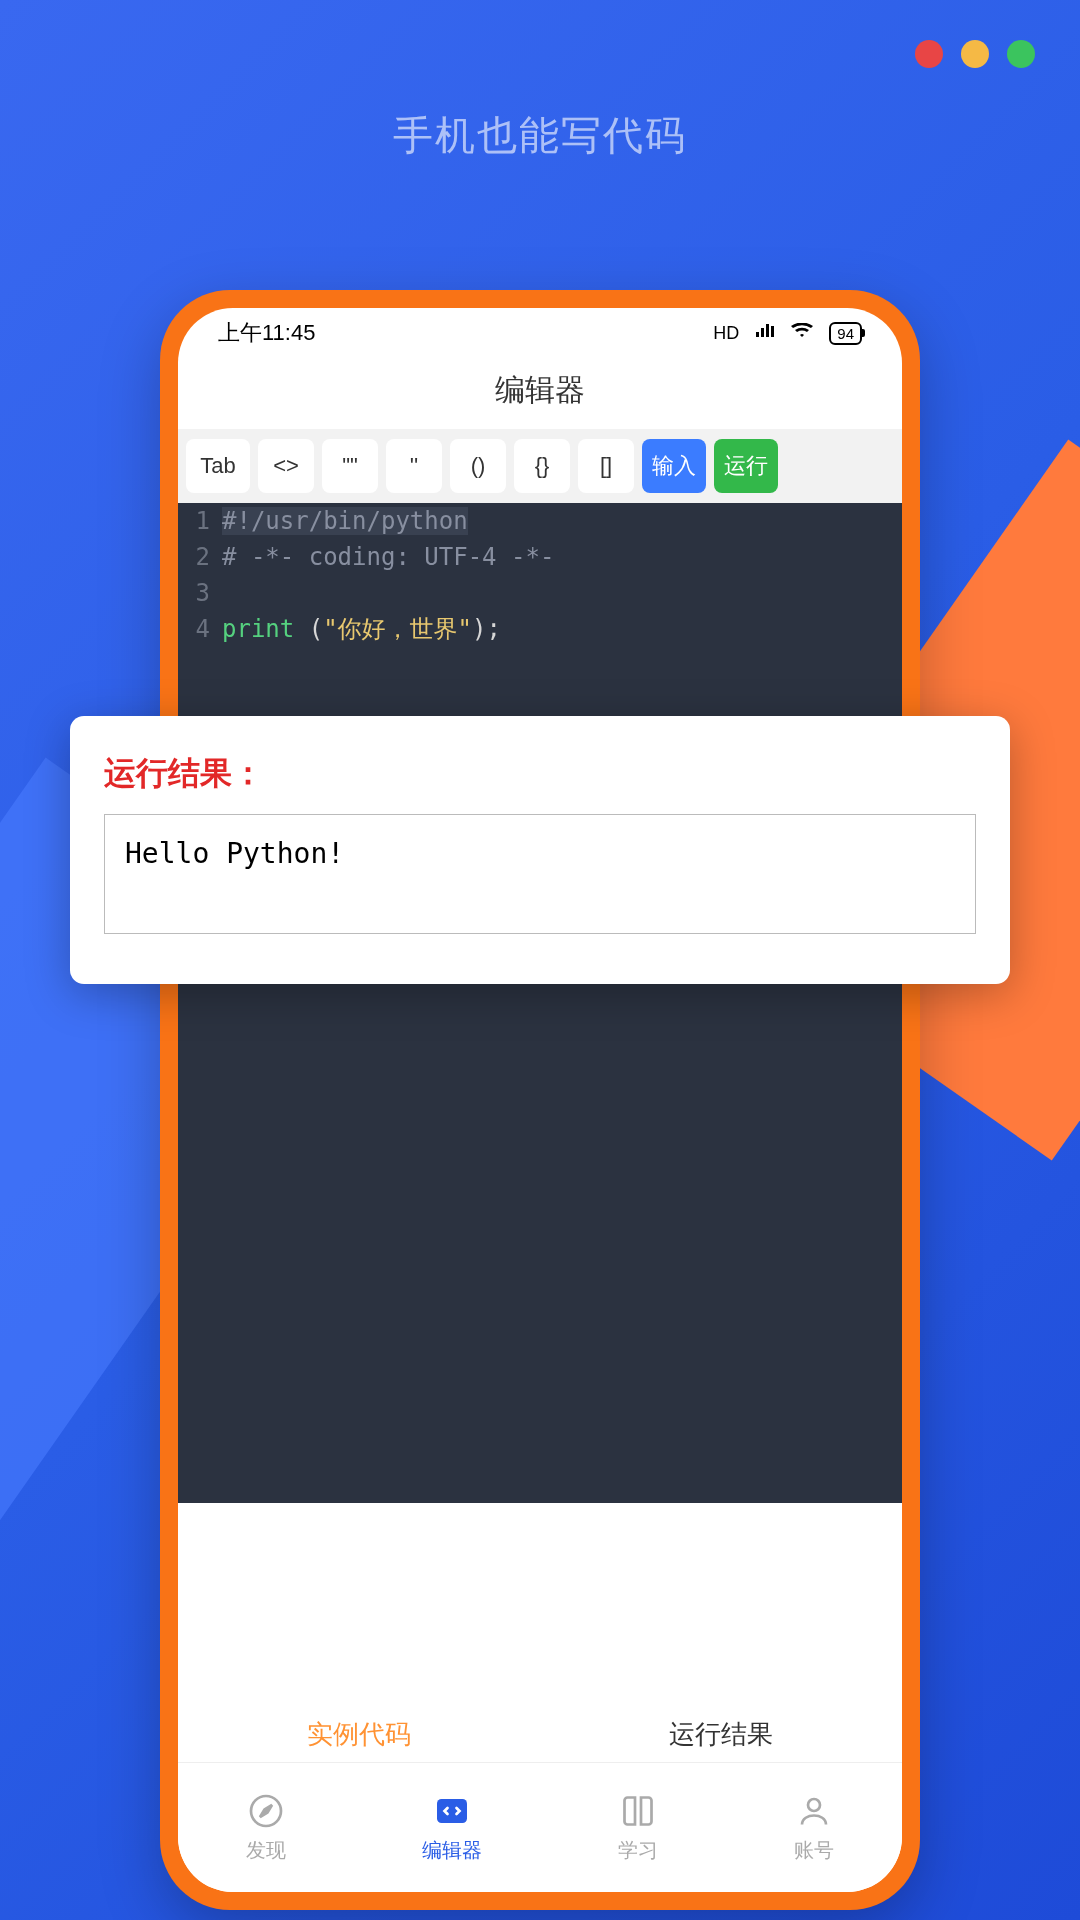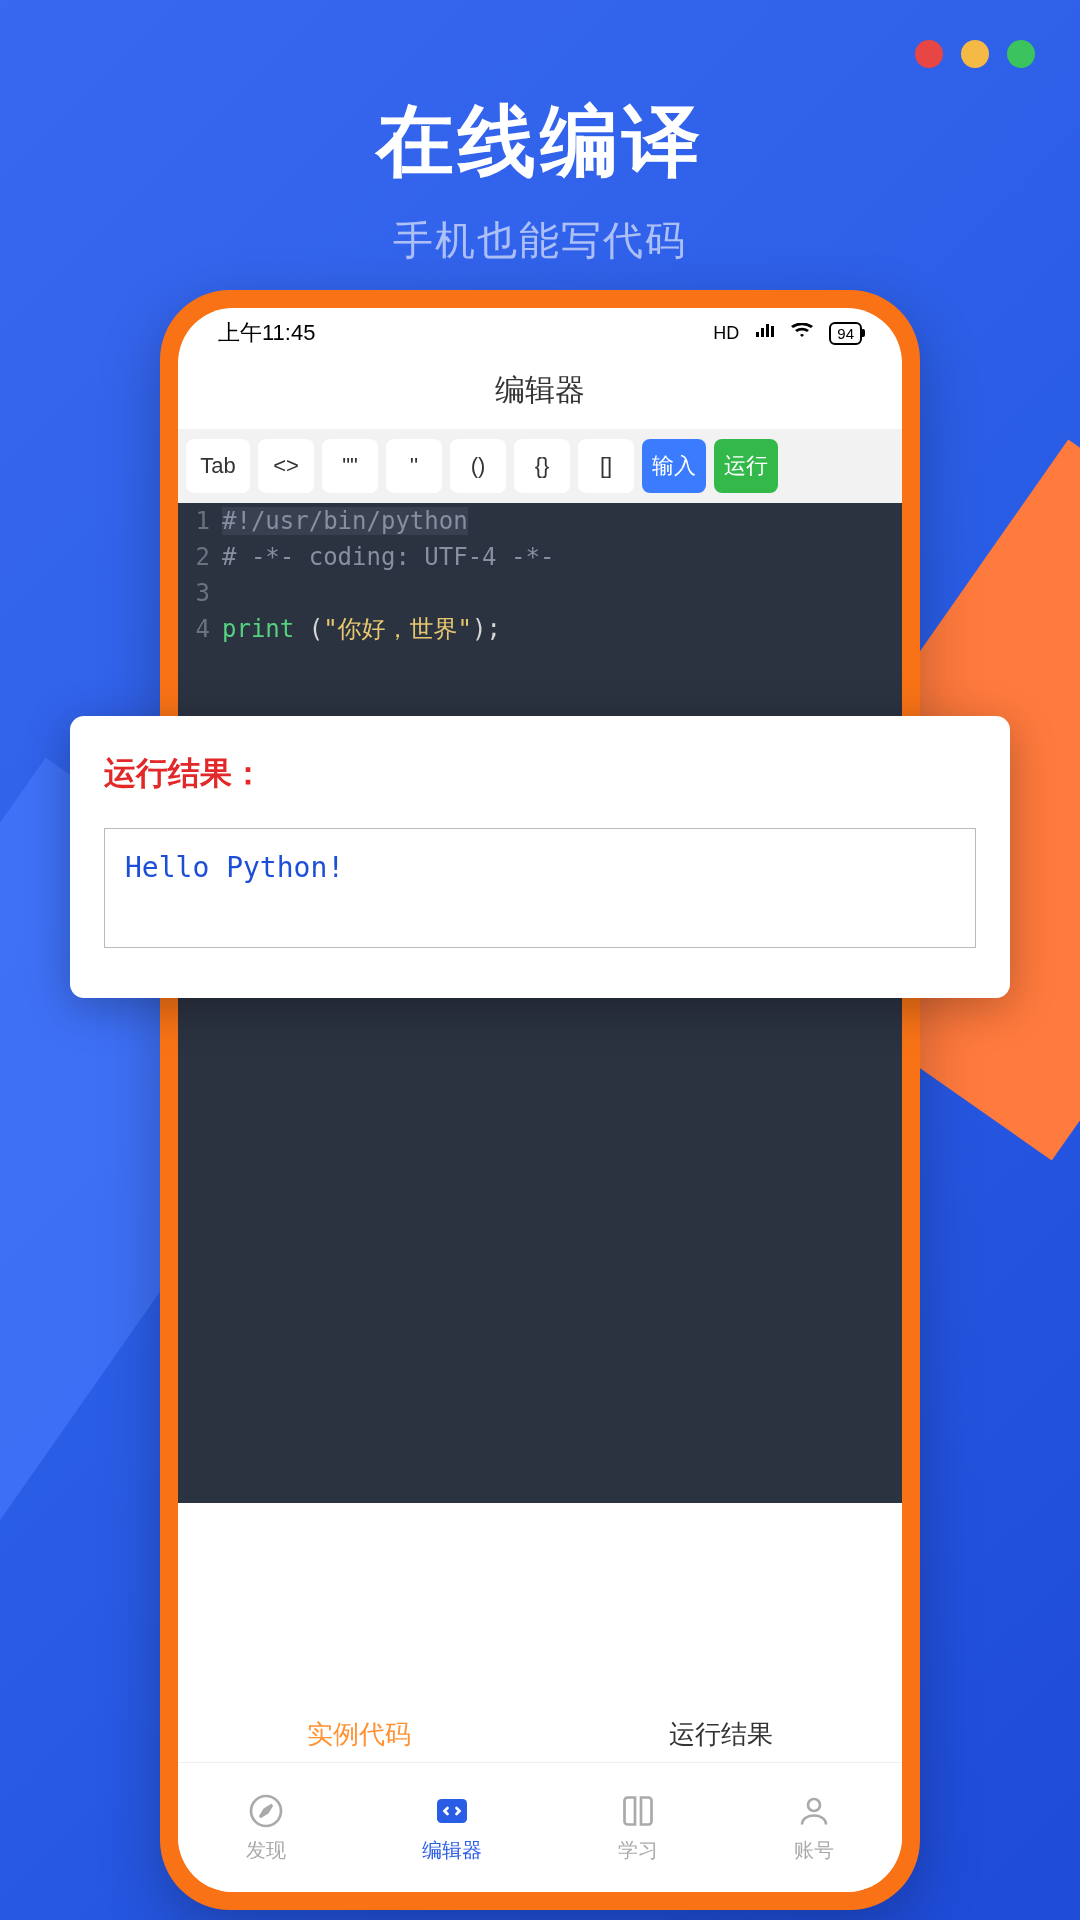--- a/index.html
+++ b/index.html
@@ -219,45 +219,44 @@
   background: #fff;
   border-radius: 14px;
   padding: 36px 34px 50px;
   box-shadow: 0 10px 45px rgba(0,0,0,0.28);
   z-index: 20;
 }
 .result-title {
   color: #e22828;
   font-size: 32px;
   font-weight: 600;
-  margin-bottom: 32px;
+  margin-bottom: 18px;
 }
 .result-box {
   border: 1px solid #bbb;
   padding: 22px 20px 50px;
   font-family: "Menlo", "Consolas", monospace;
   font-size: 28px;
-  color: #1d4ed8;
+  color: #000000;
   min-height: 120px;
 }
 </style>
 </head>
 <body>
 
 <div class="bg-shape-orange"></div>
 <div class="bg-shape-blue"></div>
 
 <div class="traffic-lights">
   <div class="dot dot-red"></div>
   <div class="dot dot-yellow"></div>
   <div class="dot dot-green"></div>
 </div>
 
 <div class="hero">
-  <div class="hero-title">在线编译</div>
   <div class="hero-sub">手机也能写代码</div>
 </div>
 
 <div class="phone">
   <div class="phone-inner">
 
     <div class="status-bar">
       <span>上午11:45</span>
       <div class="status-right">
         <span>HD</span>

